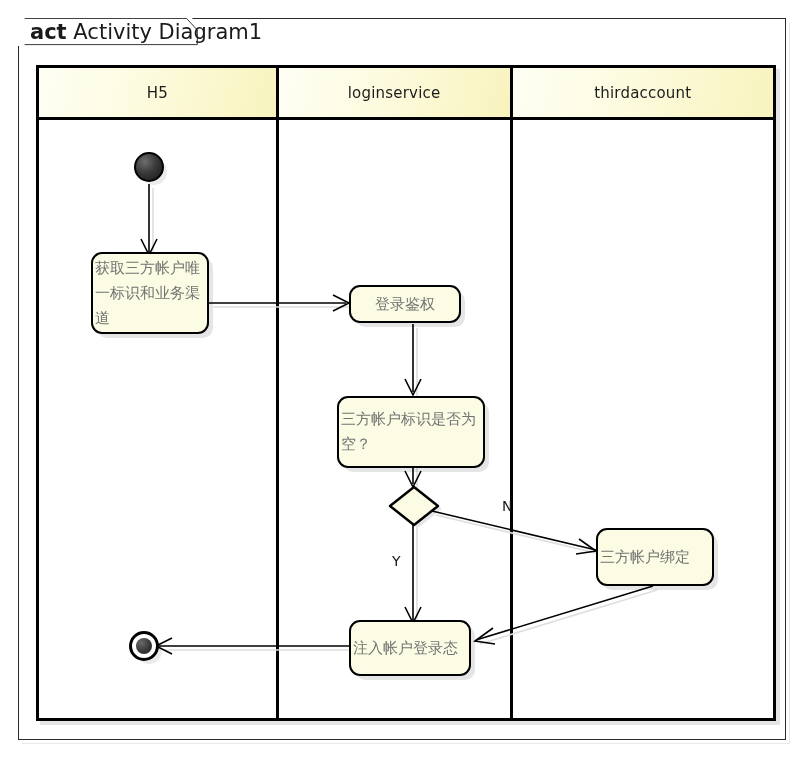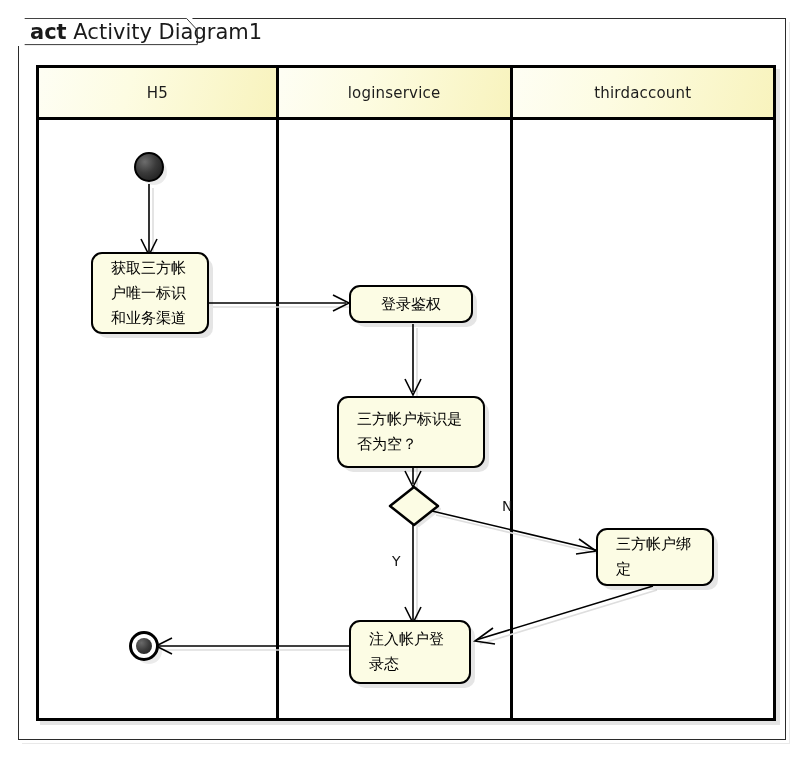--- a/index.html
+++ b/index.html
@@ -166,22 +166,22 @@
     border: 2.5px solid #000000;
     border-radius: 11px;
     display: flex;
     align-items: center;
     box-shadow: 5px 5px 0 -1px rgba(0,0,0,0.10);
     pointer-events: auto;
   }
   .node-text {
     font-size: 15px;
     line-height: 25px;
-    color: #000000;
-    padding: 0 18px;
+    color: #737373;
+    padding: 0 2px;
     width: 100%;
     text-align: left;
   }
   .node-text.center {
     text-align: center;
   }
 
   
   .start-node {
     position: absolute;
@@ -308,40 +308,40 @@
   </svg>
 
   <div class="overlay">
 
     <div class="start-node" style="left:134px; top:152px;"></div>
 
     <div class="node" style="left:91px; top:252px; width:118px; height:82px;">
       <div class="node-text">获取三方帐户唯一标识和业务渠道</div>
     </div>
 
-    <div class="node" style="left:349px; top:285px; width:124px; height:38px;">
+    <div class="node" style="left:349px; top:285px; width:112px; height:38px;">
       <div class="node-text center">登录鉴权</div>
     </div>
 
     <div class="node" style="left:337px; top:396px; width:148px; height:72px;">
       <div class="node-text">三方帐户标识是否为空？</div>
     </div>
 
     <div class="diamond-wrap" style="left:387px; top:485px; width:54px; height:42px;">
       <svg width="54" height="42" viewBox="0 0 54 42" xmlns="http://www.w3.org/2000/svg">
         <polygon points="27,40 51,21 27,2 3,21" fill="rgba(0,0,0,0.10)" transform="translate(4,3)"></polygon>
         <polygon points="27,40 51,21 27,2 3,21" fill="#fcfce4" stroke="#000000" stroke-width="2.5" stroke-linejoin="round"></polygon>
       </svg>
     </div>
 
     <div class="node" style="left:596px; top:528px; width:118px; height:58px;justify-content:center;">
       <div class="node-text">三方帐户绑定</div>
     </div>
 
-    <div class="node" style="left:349px; top:620px; width:122px; height:64px;">
+    <div class="node" style="left:349px; top:620px; width:122px; height:56px;">
       <div class="node-text">注入帐户登录态</div>
     </div>
 
     <div class="end-node" style="left:129px; top:631px;"></div>
 
     <div class="edge-label" style="left:502px; top:498px;">N</div>
     <div class="edge-label" style="left:392px; top:553px;">Y</div>
 
   </div>
 

